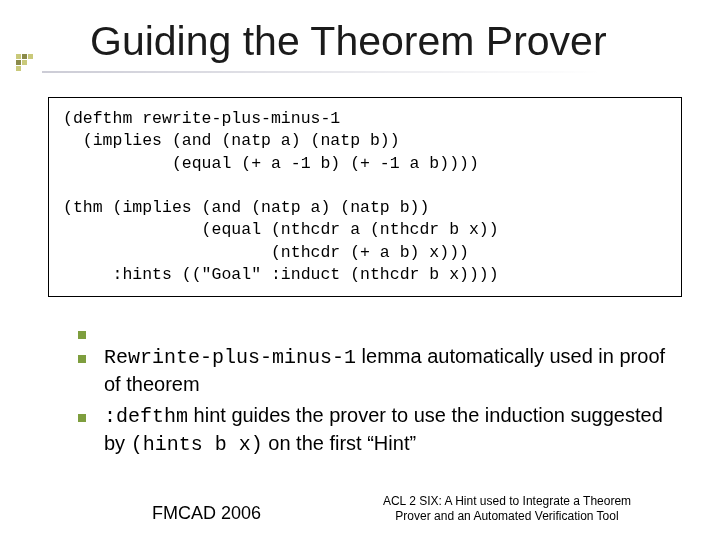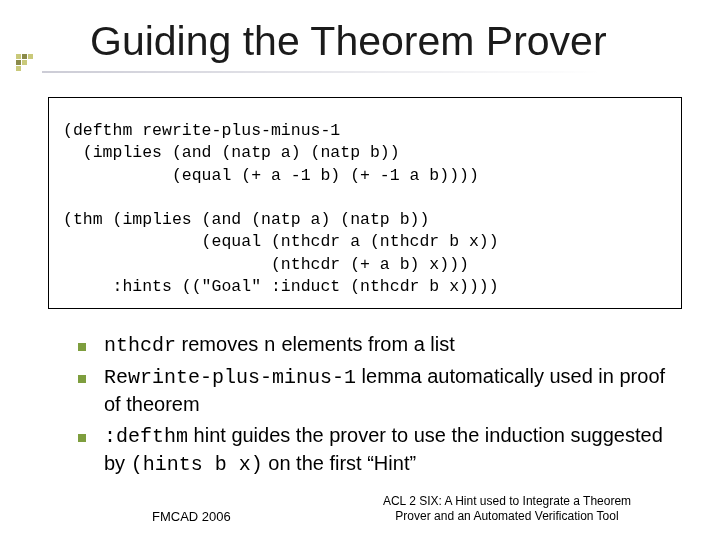--- a/index.html
+++ b/index.html
@@ -31,21 +31,21 @@
     height: 2px;
     width: 560px;
     margin-left: -48px;
     background: linear-gradient(to right, rgba(0,0,50,0.2), rgba(0,0,50,0));
     margin-bottom: 24px;
   }
   .codeblock {
     border: 1px solid #000;
     margin-left: -42px;
     margin-right: -10px;
-    padding: 22px 14px 10px 14px;
+    padding: 10px 14px 10px 14px;
     font-family: "Courier New", Courier, monospace;
     font-size: 16.5px;
     line-height: 1.35;
     color: #000;
     white-space: pre;
     margin-bottom: 22px;
     overflow: hidden;
   }
   .bullets {
     margin-left: -12px;
@@ -72,21 +72,21 @@
   .footer {
     position: absolute;
     bottom: 16px;
     left: 0;
     width: 720px;
     display: flex;
     align-items: flex-end;
   }
   .footer-left {
     margin-left: 152px;
-    font-size: 13px;
+    font-size: 18px;
     color: #000;
   }
   .footer-right {
     position: absolute;
     left: 372px;
     width: 270px;
     font-size: 12px;
     text-align: center;
     color: #000;
     line-height: 1.25;
@@ -116,23 +116,20 @@
 
 (thm (implies (and (natp a) (natp b))
               (equal (nthcdr a (nthcdr b x))
                      (nthcdr (+ a b) x)))
      :hints (("Goal" :induct (nthcdr b x))))</div>
 
   <div class="bullets">
 
     <div class="bullet-row">
       <div class="bullet-mark"></div>
-      <div class="bullet-text">
-        <span class="mono">nthcdr</span><span> removes </span><span class="mono">n</span><span> elements from a list</span>
-      </div>
     </div>
 
     <div class="bullet-row">
       <div class="bullet-mark"></div>
       <div class="bullet-text">
         <span class="mono">Rewrinte-plus-minus-1</span><span> lemma automatically used in proof of theorem</span>
       </div>
     </div>
 
     <div class="bullet-row">

